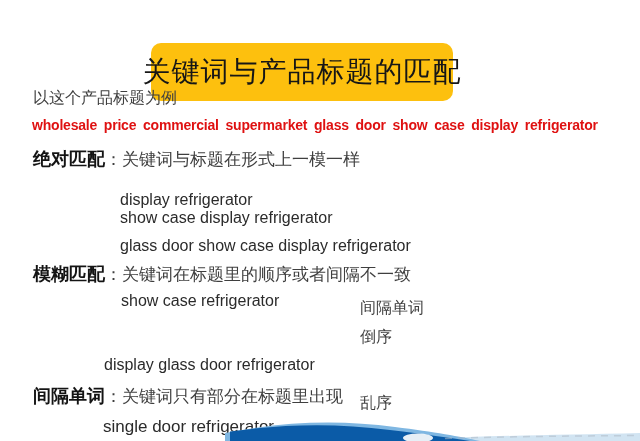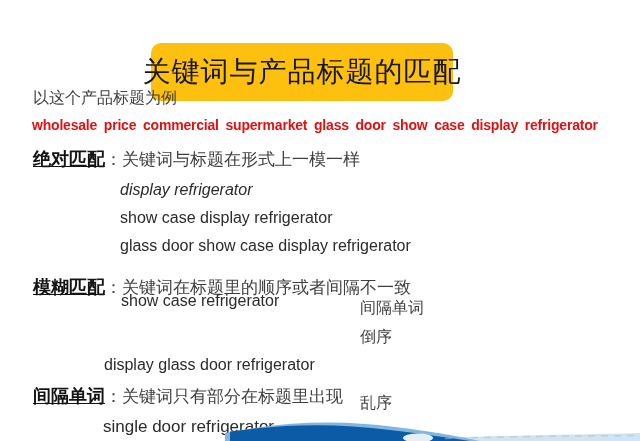--- a/index.html
+++ b/index.html
@@ -20,26 +20,26 @@
     position:absolute; left:33px; top:88px;
     font-size:16px; color:var(--body_text,#3F3F3F); white-space:nowrap;
   }
   .product-title {
     position:absolute; left:32px; top:117px; width:600px;
     font-size:14px; font-weight:bold; letter-spacing:-0.2px;
     color:var(--red_text,#DF1111); 
     word-spacing:3px; white-space:nowrap;
   }
   .section-header { position:absolute; left:33px; font-size:17px; color:var(--body_text,#3F3F3F); white-space:nowrap; }
-  .section-header .label { font-weight:bold; color:var(--heading_text,#141414); font-size:18px;text-decoration:underline; }
+  .section-header .label { font-weight:bold; color:var(--heading_text,#141414); font-size:18px; }
   .sh-1 { top:147px; }
-  .sh-2 { top:275px;text-align:right; }
+  .sh-2 { top:262px;text-align:right; }
   .sh-3 { top:384px; }
   .kw { position:absolute; font-size:16px; color:var(--keyword_text,#2B2B2B); white-space:nowrap; }
-  .kw-1a { left:120px; top:181px;font-style:italic; }
+  .kw-1a { left:120px; top:191px; }
   .kw-1b { left:120px; top:209px; }
   .kw-1c { left:120px; top:237px; }
   .kw-2a { left:121px; top:292px; }
   .kw-2b { left:121px; top:327px; }
   .kw-2c { left:104px; top:356px; }
   .kw-3a { left:103px; top:417px; font-size:17px; }
   .note { position:absolute; left:360px; font-size:16px; color:var(--body_text,#3F3F3F); white-space:nowrap; }
   .note-2a { top:298px; }
   .note-2b { top:327px; }
   .note-2c { top:356px;margin-top:37px; }

